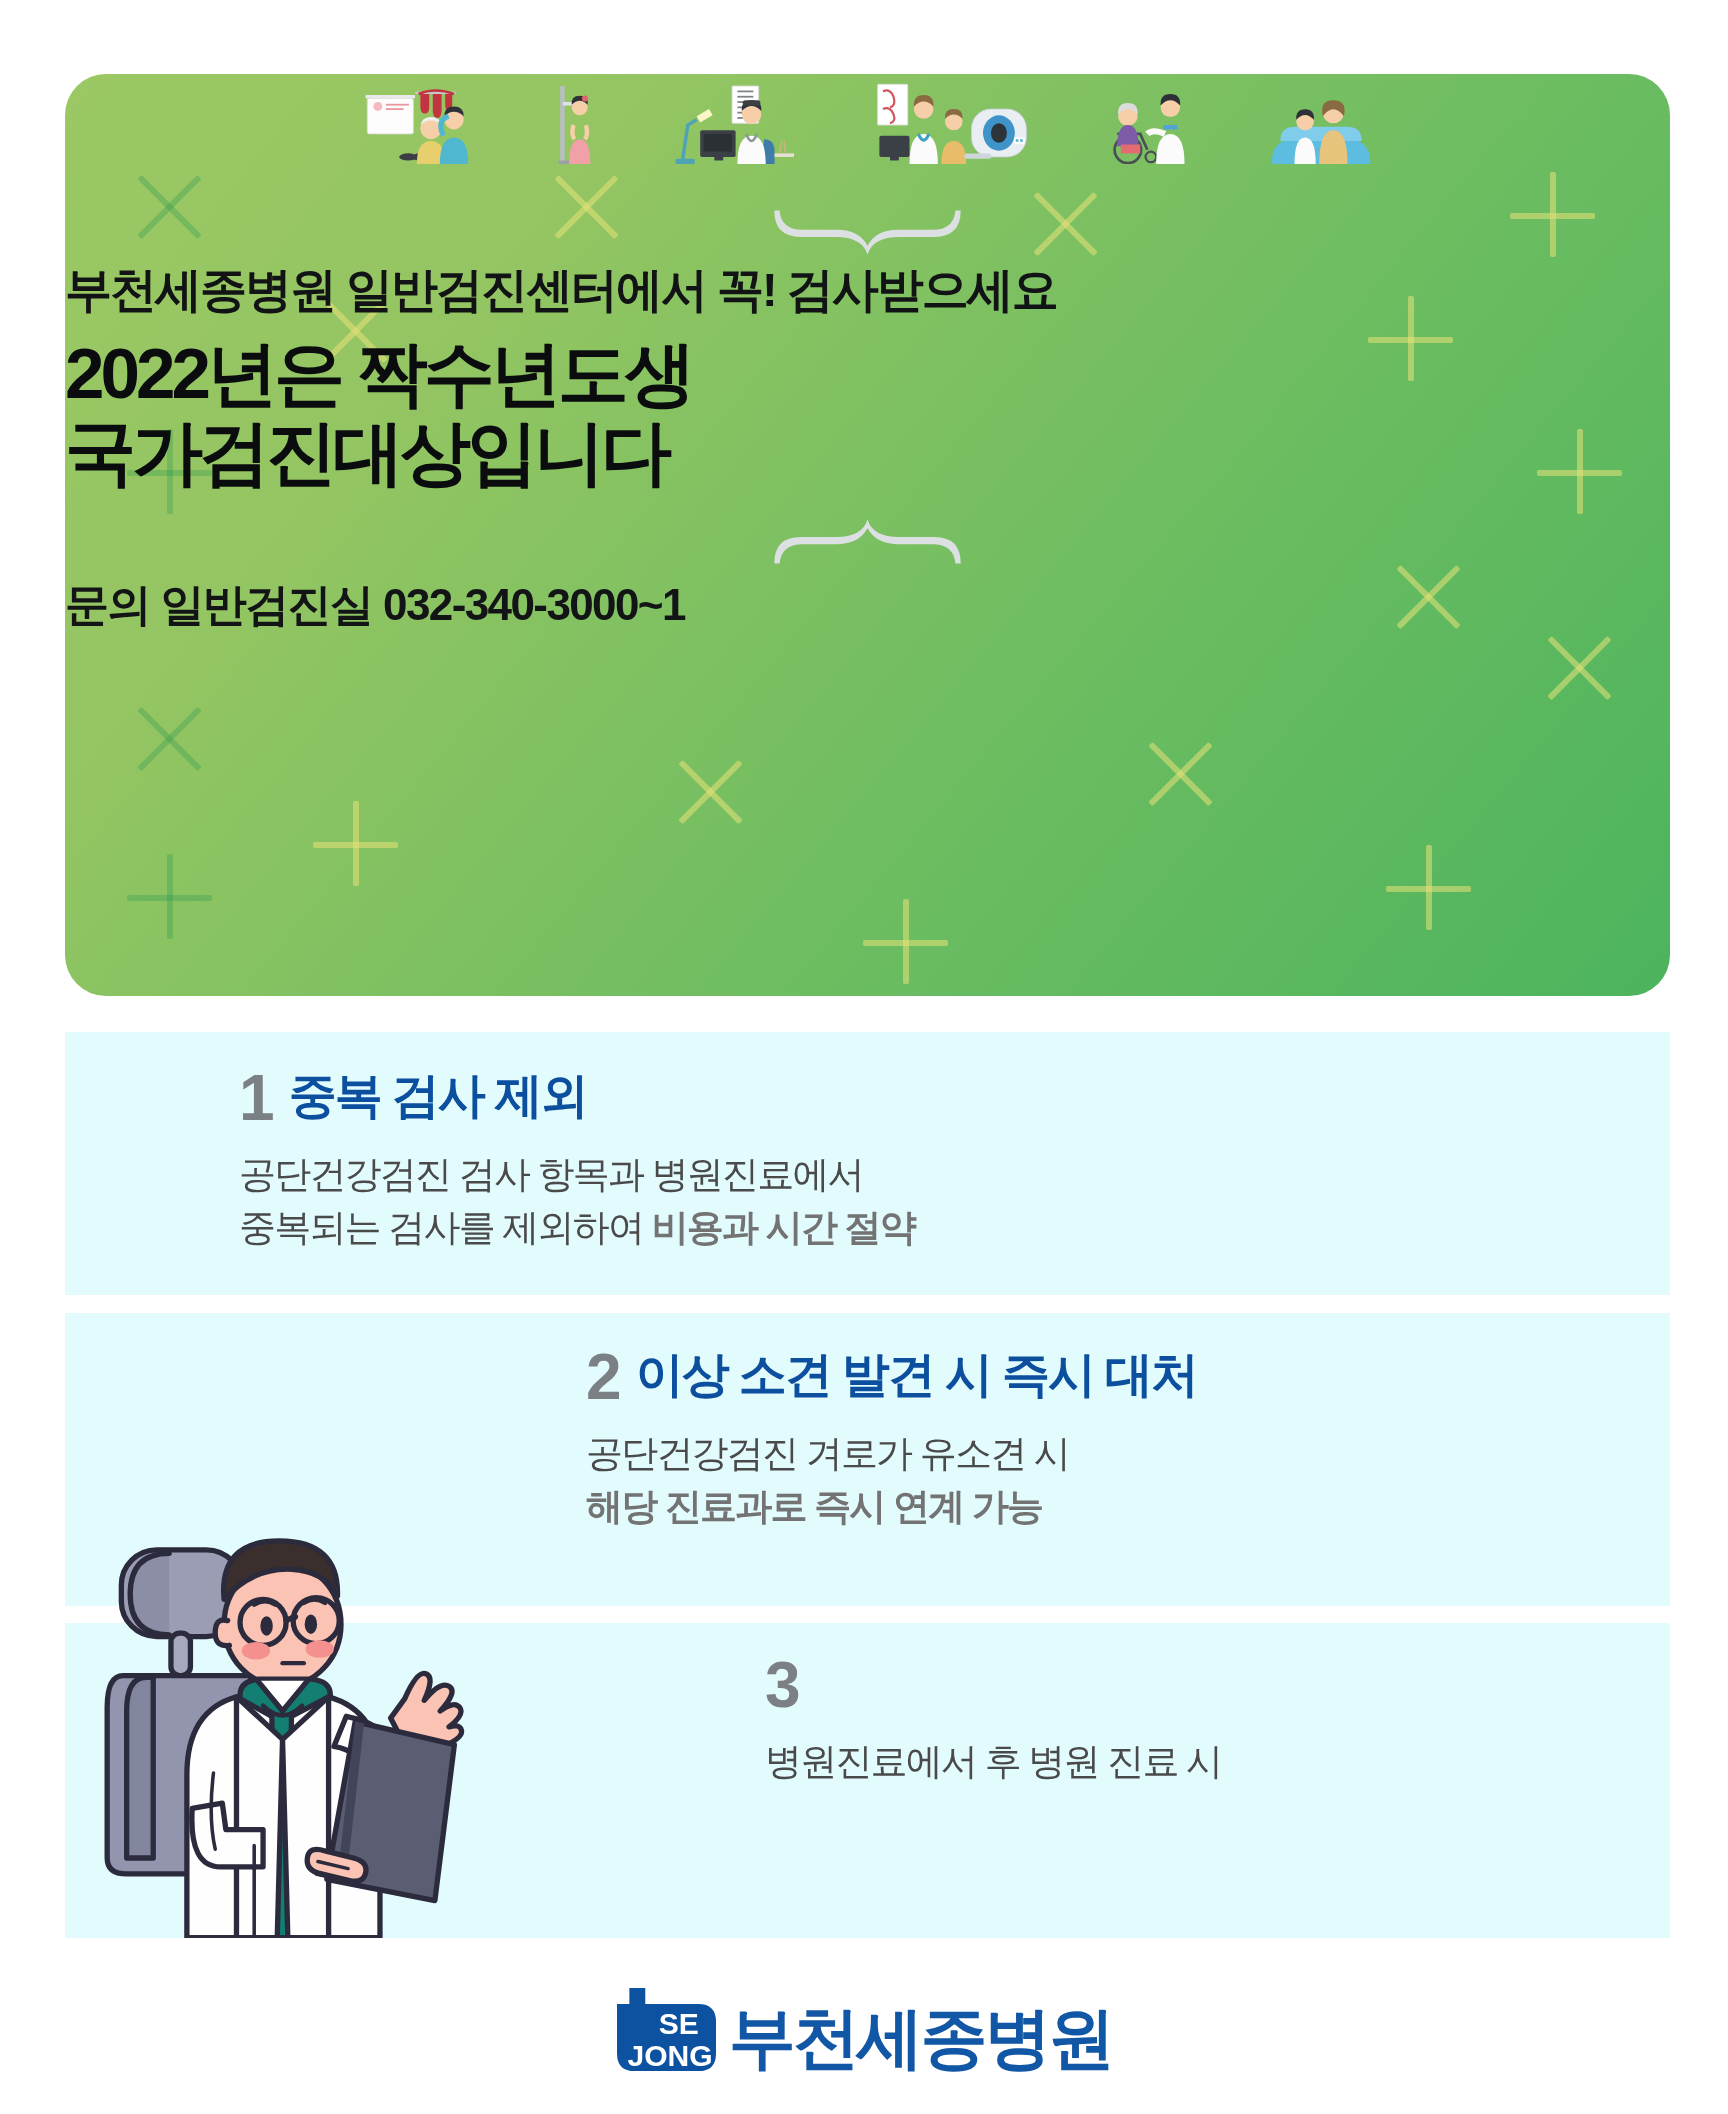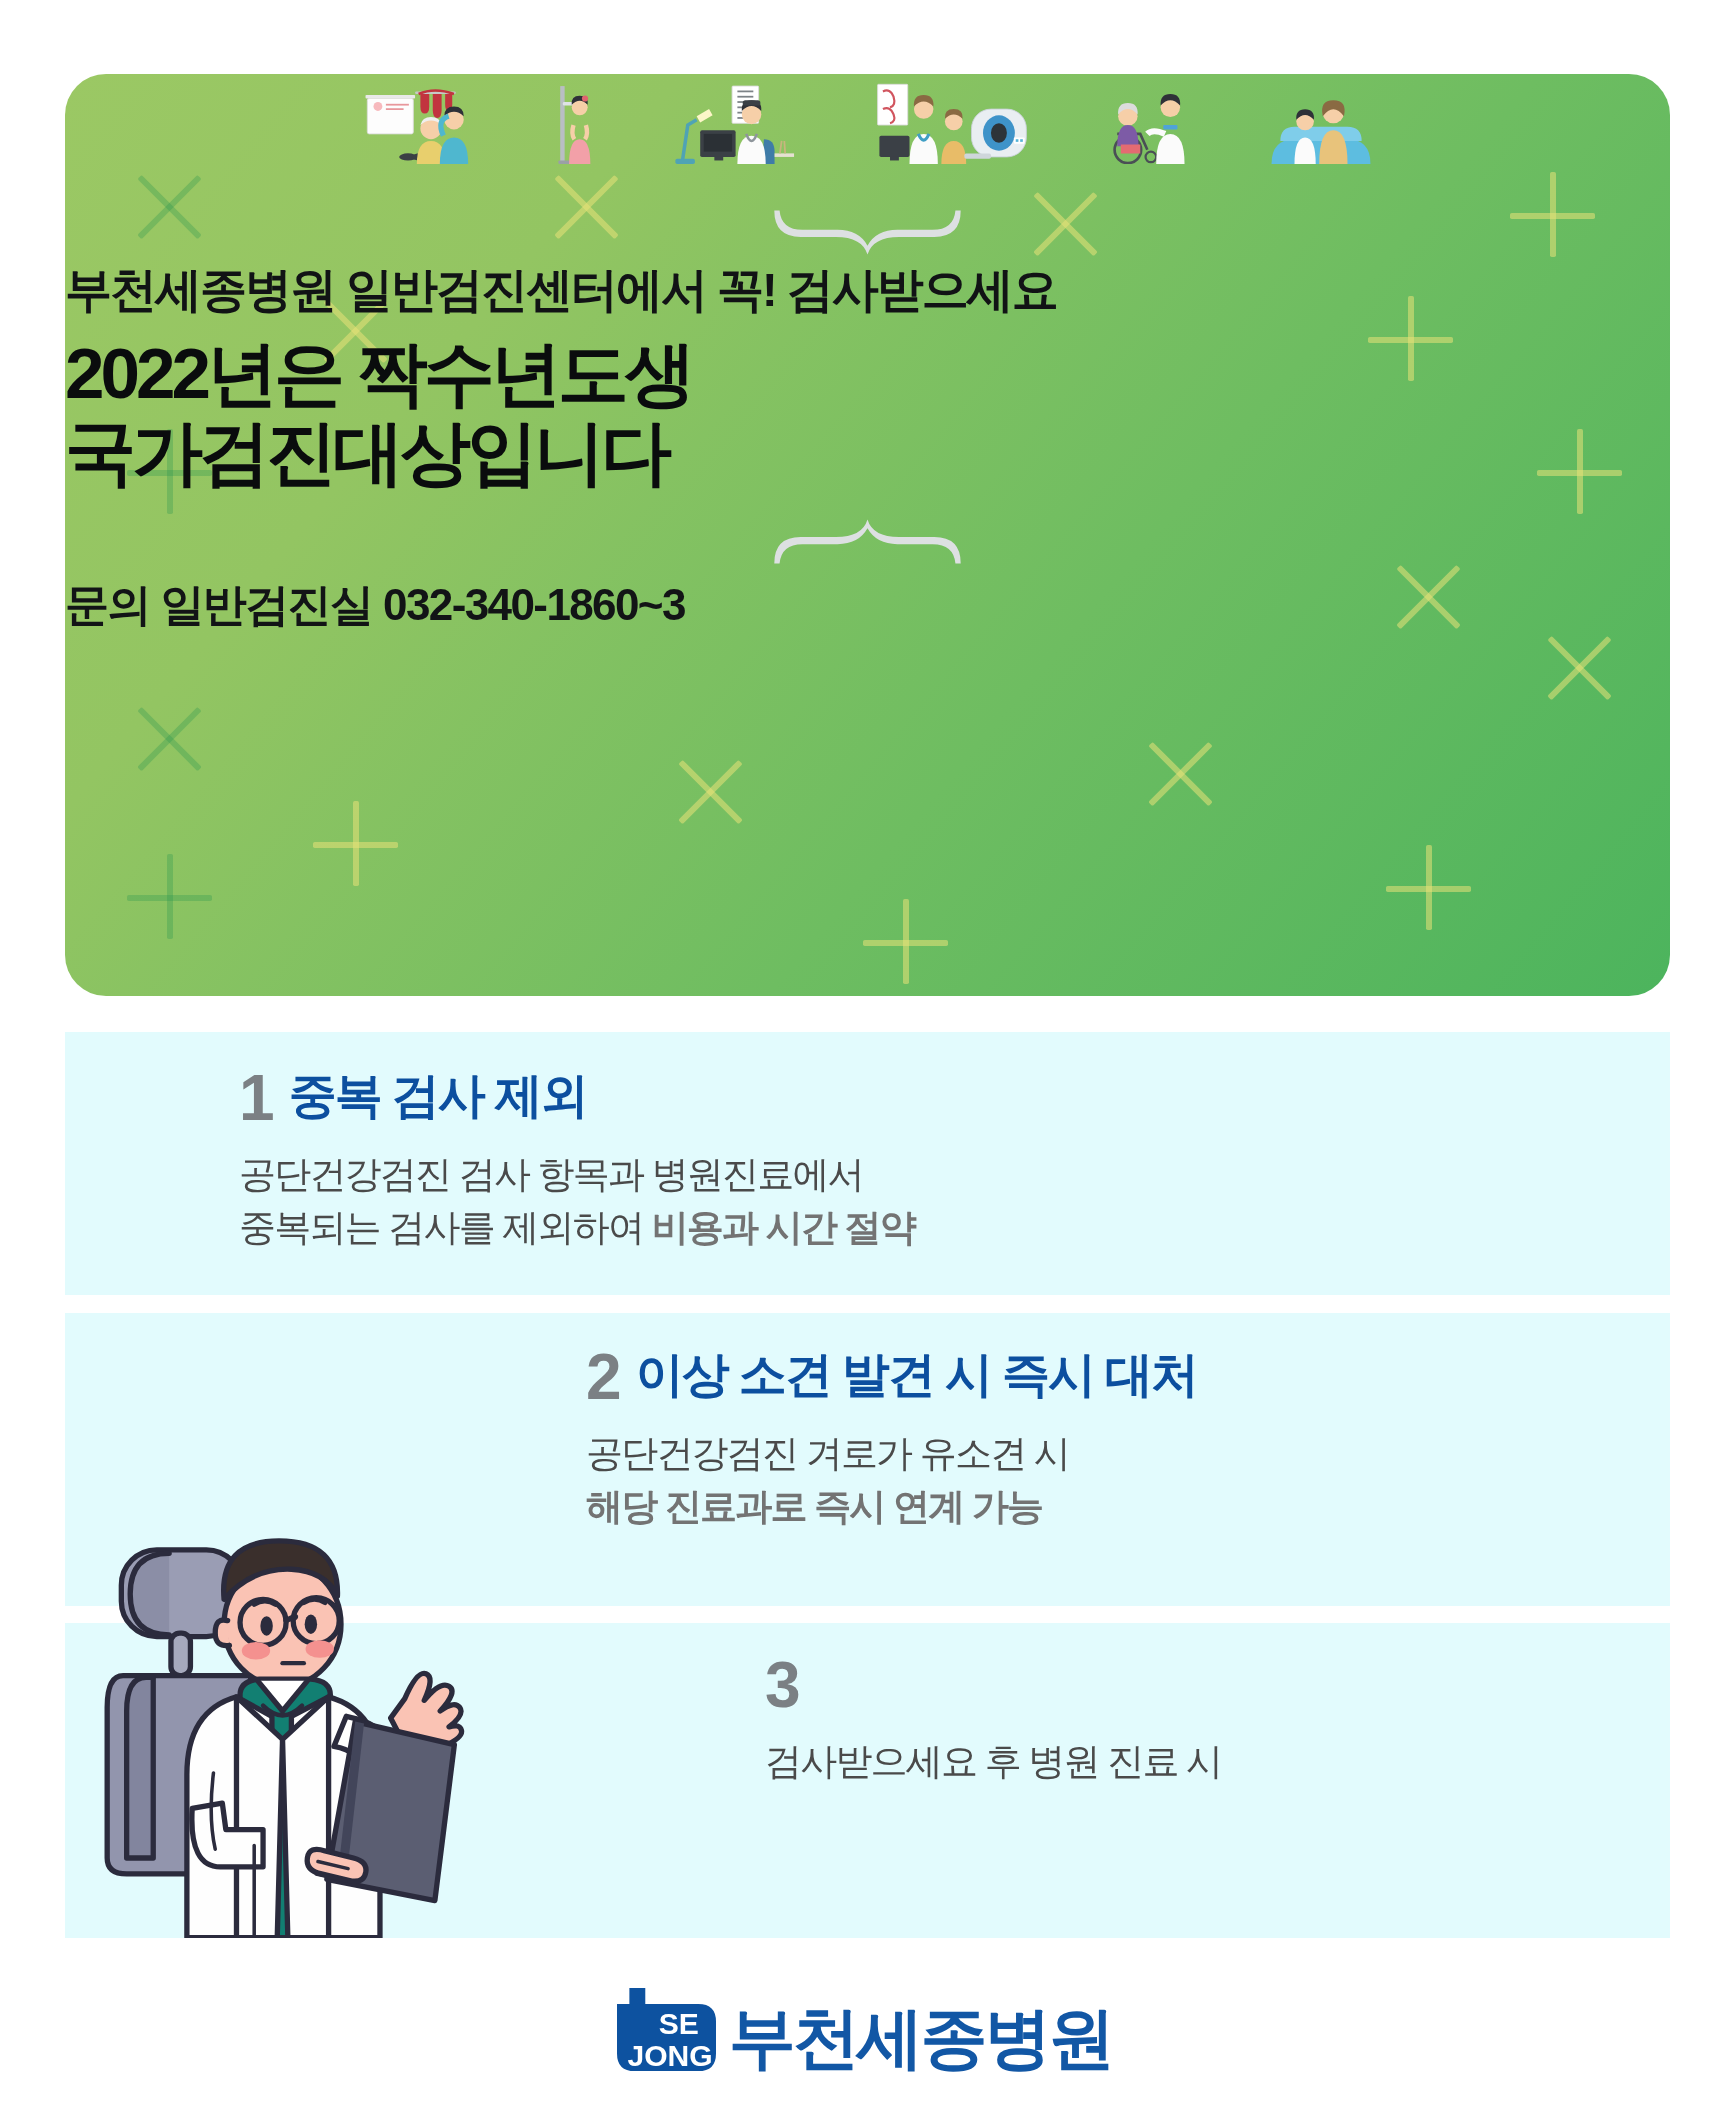--- a/index.html
+++ b/index.html
@@ -293,21 +293,21 @@
     <div id="brace-bot" style="margin-top:23px;">
       <svg viewBox="0 0 224 58" width="199" height="51">
         <g transform="translate(0,58) scale(1,-1)">
           <path d="M6 4 q0 30 30 30 l40 0 q30 0 36 20 q6 -20 36 -20 l40 0 q30 0 30 -30
                    q-6 0 -6 0 q-2 22 -26 22 l-40 0 q-24 0 -34 18
                    q-10 -18 -34 -18 l-40 0 q-24 0 -26 -22 z" fill="#dde0e2"></path>
         </g>
       </svg>
     </div>
 
-    <div id="phone">문의 일반검진실 032-340-1860~3</div>
+    <div id="phone">문의 일반검진실 032-340-3000~1</div>
   </div>
 
 </section>
 
 <section class="panel" id="panel1">
   <div class="panel-inner">
     <div class="feat" id="feat1">
       <div class="feat-head">
         <span class="feat-num">1</span>
         <span class="feat-title">중복 검사 제외</span>
@@ -335,21 +335,21 @@
   </div>
 </section>
 
 <section class="panel" id="panel3">
   <div class="panel-inner">
     <div class="feat" id="feat3">
       <div class="feat-head">
         <span class="feat-num">3</span>
       </div>
       <div class="feat-body">
-        <div>검사받으세요 후 병원 진료 시</div>
+        <div>병원진료에서 후 병원 진료 시</div>
       </div>
     </div>
   </div>
 </section>
 
 <div id="doctor">
   <svg viewBox="0 0 420 486" width="372" height="431">
     <g stroke="#2b2b3d" stroke-width="6" stroke-linejoin="round" stroke-linecap="round">
 
       <rect x="32" y="48" width="136" height="98" rx="40" fill="#9a9db4"></rect>

